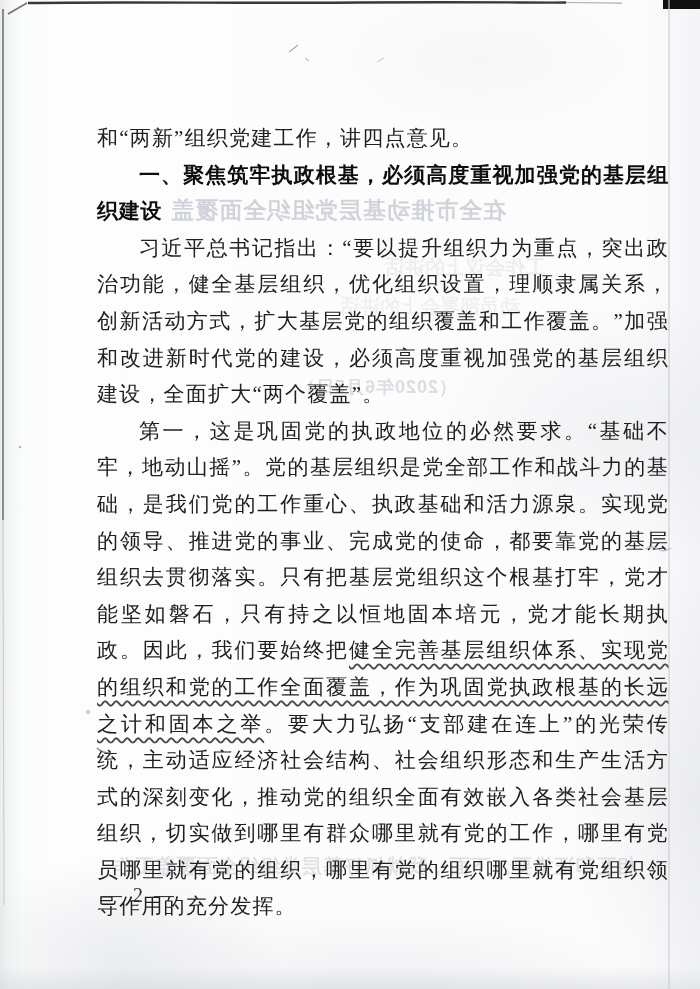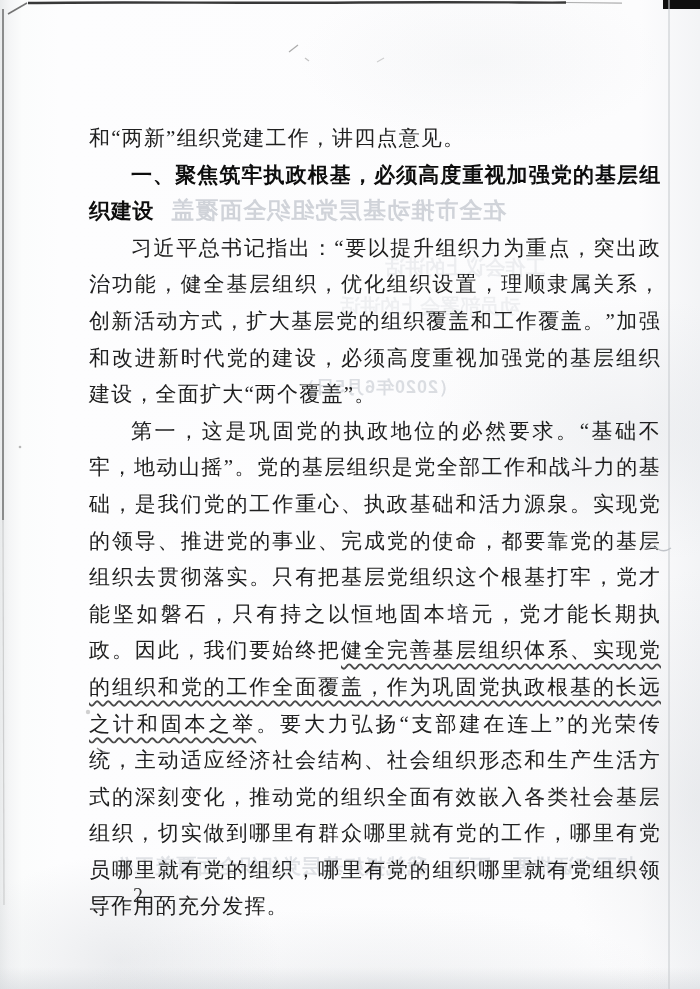--- a/index.html
+++ b/index.html
@@ -19,21 +19,21 @@
       radial-gradient(ellipse 190px 320px at 696px 800px, rgba(210,213,217,.30), rgba(255,255,255,0) 72%),
       radial-gradient(ellipse 260px 120px at 480px 60px,  rgba(222,225,228,.20), rgba(255,255,255,0) 70%),
       linear-gradient(0deg, rgba(214,217,221,.55), rgba(255,255,255,0) 22px),
       linear-gradient(90deg, #e9ebec 0px, #f4f5f6 9px, #fbfcfc 22px, #fdfdfe 60px, #fcfcfd 640px, #f3f4f6 699px);
     color: #202020;
   }
 
   
   .textblock {
     position: absolute;
-    left: 89px; top: 120px; width: 572px;
+    left: 97px; top: 120px; width: 572px;
     font-size: 21px;
     line-height: 36.6px;
     letter-spacing: 1.2px;
     text-align: justify;
     font-kerning: none;
     color: #202020;
   }
   .textblock p { margin: 0; padding: 0; }
   .indent { text-indent: 2em; }
   .heading {

